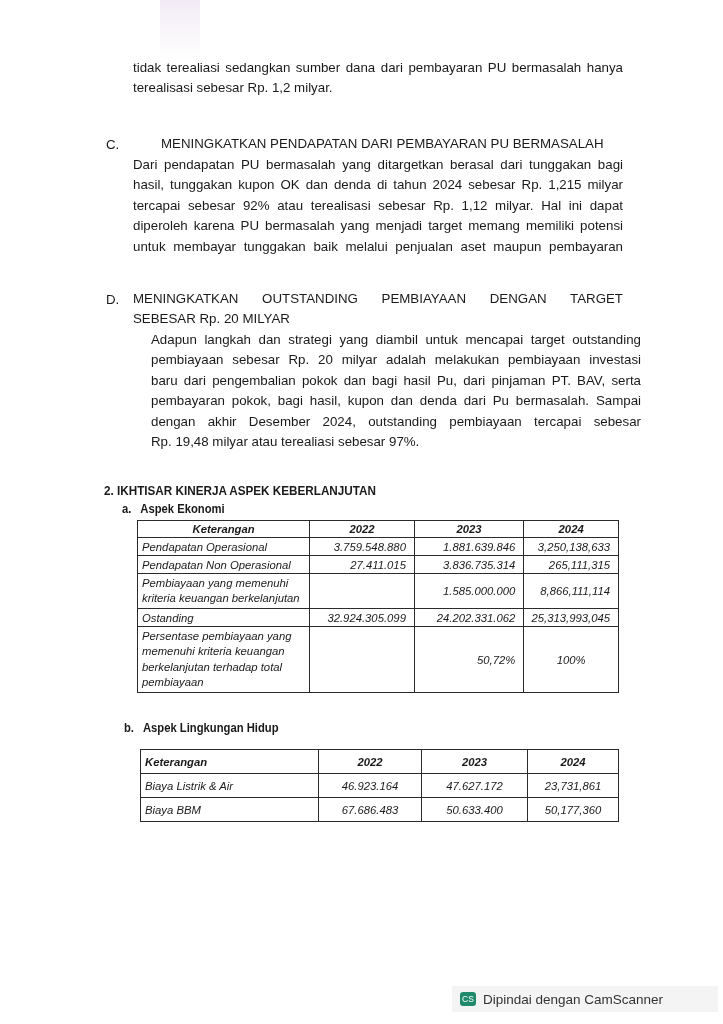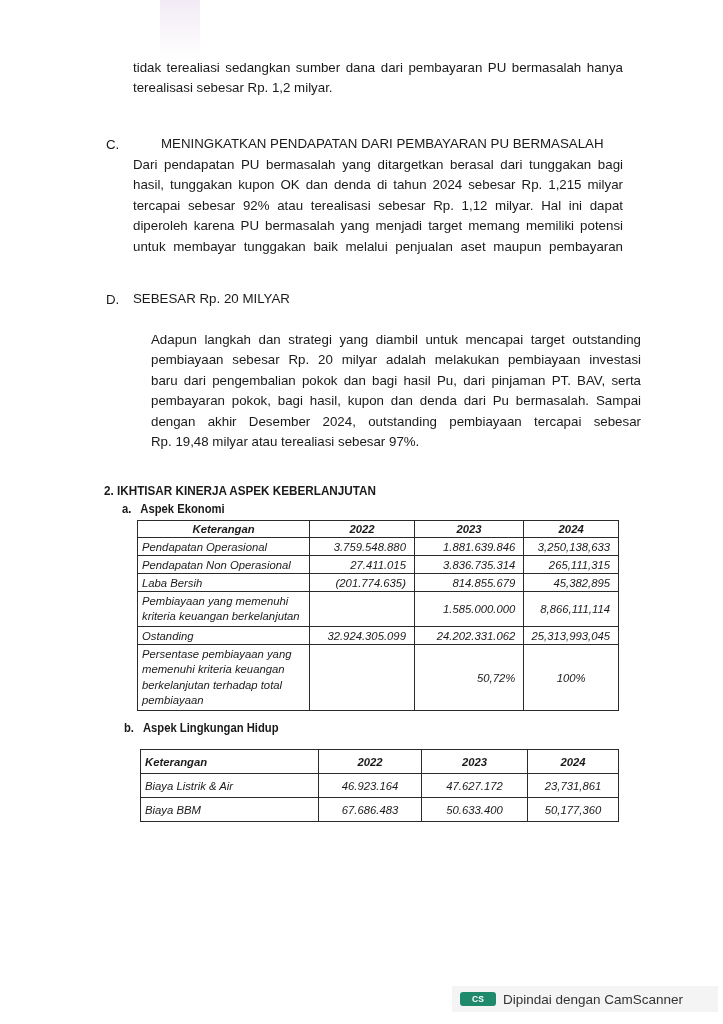--- a/index.html
+++ b/index.html
@@ -27,22 +27,22 @@
   .tB td:nth-child(2), .tB th:nth-child(2) { width:94px; }
   .tB td:nth-child(3), .tB th:nth-child(3) { width:97px; }
   .tB td:nth-child(4), .tB th:nth-child(4) { width:82px; }
   .tB td, .tB th { height:23px; }
   .watermark {
     position:absolute; left:452px; top:986px; width:258px; height:26px;
     background:#f4f4f4; display:flex; align-items:center; gap:7px; padding-left:8px;
     font-size:13.5px; color:#333;
   }
   .cs-icon {
-    width:36px; height:14px; background:#1f8a6b; border-radius:3px; color:#fff;
-    font-size:8.5px; font-weight:bold; display:flex; align-items:center; justify-content:center;
+    width:16px; height:14px; background:#1f8a6b; border-radius:3px; color:#fff;
+    font-size:8.5px; font-weight:normal; display:flex; align-items:center; justify-content:center;
   }
   .smudge { position:absolute; left:160px; top:0; width:40px; height:60px;
     background:linear-gradient(180deg, rgba(230,215,235,0.5), rgba(255,255,255,0)); }
 </style>
 </head>
 <body>
 
 <div class="smudge"></div>
 
 <div class="p" style="left:133px; top:58px; width:490px;">
@@ -55,20 +55,21 @@
 <div class="p" style="left:133px; top:155px; width:490px;">
   <span class="ln">Dari pendapatan PU bermasalah yang ditargetkan berasal dari tunggakan bagi</span>
   <span class="ln">hasil, tunggakan kupon OK dan denda di tahun 2024 sebesar Rp. 1,215 milyar</span>
   <span class="ln">tercapai sebesar 92% atau terealisasi sebesar Rp. 1,12 milyar. Hal ini dapat</span>
   <span class="ln">diperoleh karena PU bermasalah yang menjadi target memang memiliki potensi</span>
   <span class="ln">untuk membayar tunggakan baik melalui penjualan aset maupun pembayaran</span>
 </div>
 
 <div class="letter" style="left:106px; top:292px;">D.</div>
 <div class="p" style="left:133px; top:289px; width:490px;">
+  <span class="ln">MENINGKATKAN OUTSTANDING PEMBIAYAAN DENGAN TARGET</span>
   <span class="ln last">SEBESAR Rp. 20 MILYAR</span>
 </div>
 <div class="p" style="left:151px; top:330px; width:490px;">
   <span class="ln">Adapun langkah dan strategi yang diambil untuk mencapai target outstanding</span>
   <span class="ln">pembiayaan sebesar Rp. 20 milyar adalah melakukan pembiayaan investasi</span>
   <span class="ln">baru dari pengembalian pokok dan bagi hasil Pu, dari pinjaman PT. BAV, serta</span>
   <span class="ln">pembayaran pokok, bagi hasil, kupon dan denda dari Pu bermasalah. Sampai</span>
   <span class="ln">dengan akhir Desember 2024, outstanding pembiayaan tercapai sebesar</span>
   <span class="ln last">Rp. 19,48 milyar atau terealiasi sebesar 97%.</span>
 </div>
@@ -88,26 +89,20 @@
     <td>Pendapatan Operasional</td>
     <td class="num">3.759.548.880</td>
     <td class="num">1.881.639.846</td>
     <td class="num">3,250,138,633</td>
   </tr>
   <tr style="height:18px;">
     <td>Pendapatan Non Operasional</td>
     <td class="num">27.411.015</td>
     <td class="num">3.836.735.314</td>
     <td class="num">265,111,315</td>
-  </tr>
-  <tr style="height:18px;">
-    <td>Laba Bersih</td>
-    <td class="num">(201.774.635)</td>
-    <td class="num">814.855.679</td>
-    <td class="num">45,382,895</td>
   </tr>
   <tr style="height:35px;">
     <td style="line-height:15px;">Pembiayaan yang memenuhi kriteria keuangan berkelanjutan</td>
     <td class="num"></td>
     <td class="num">1.585.000.000</td>
     <td class="num">8,866,111,114</td>
   </tr>
   <tr style="height:18px;">
     <td>Ostanding</td>
     <td class="num">32.924.305.099</td>

